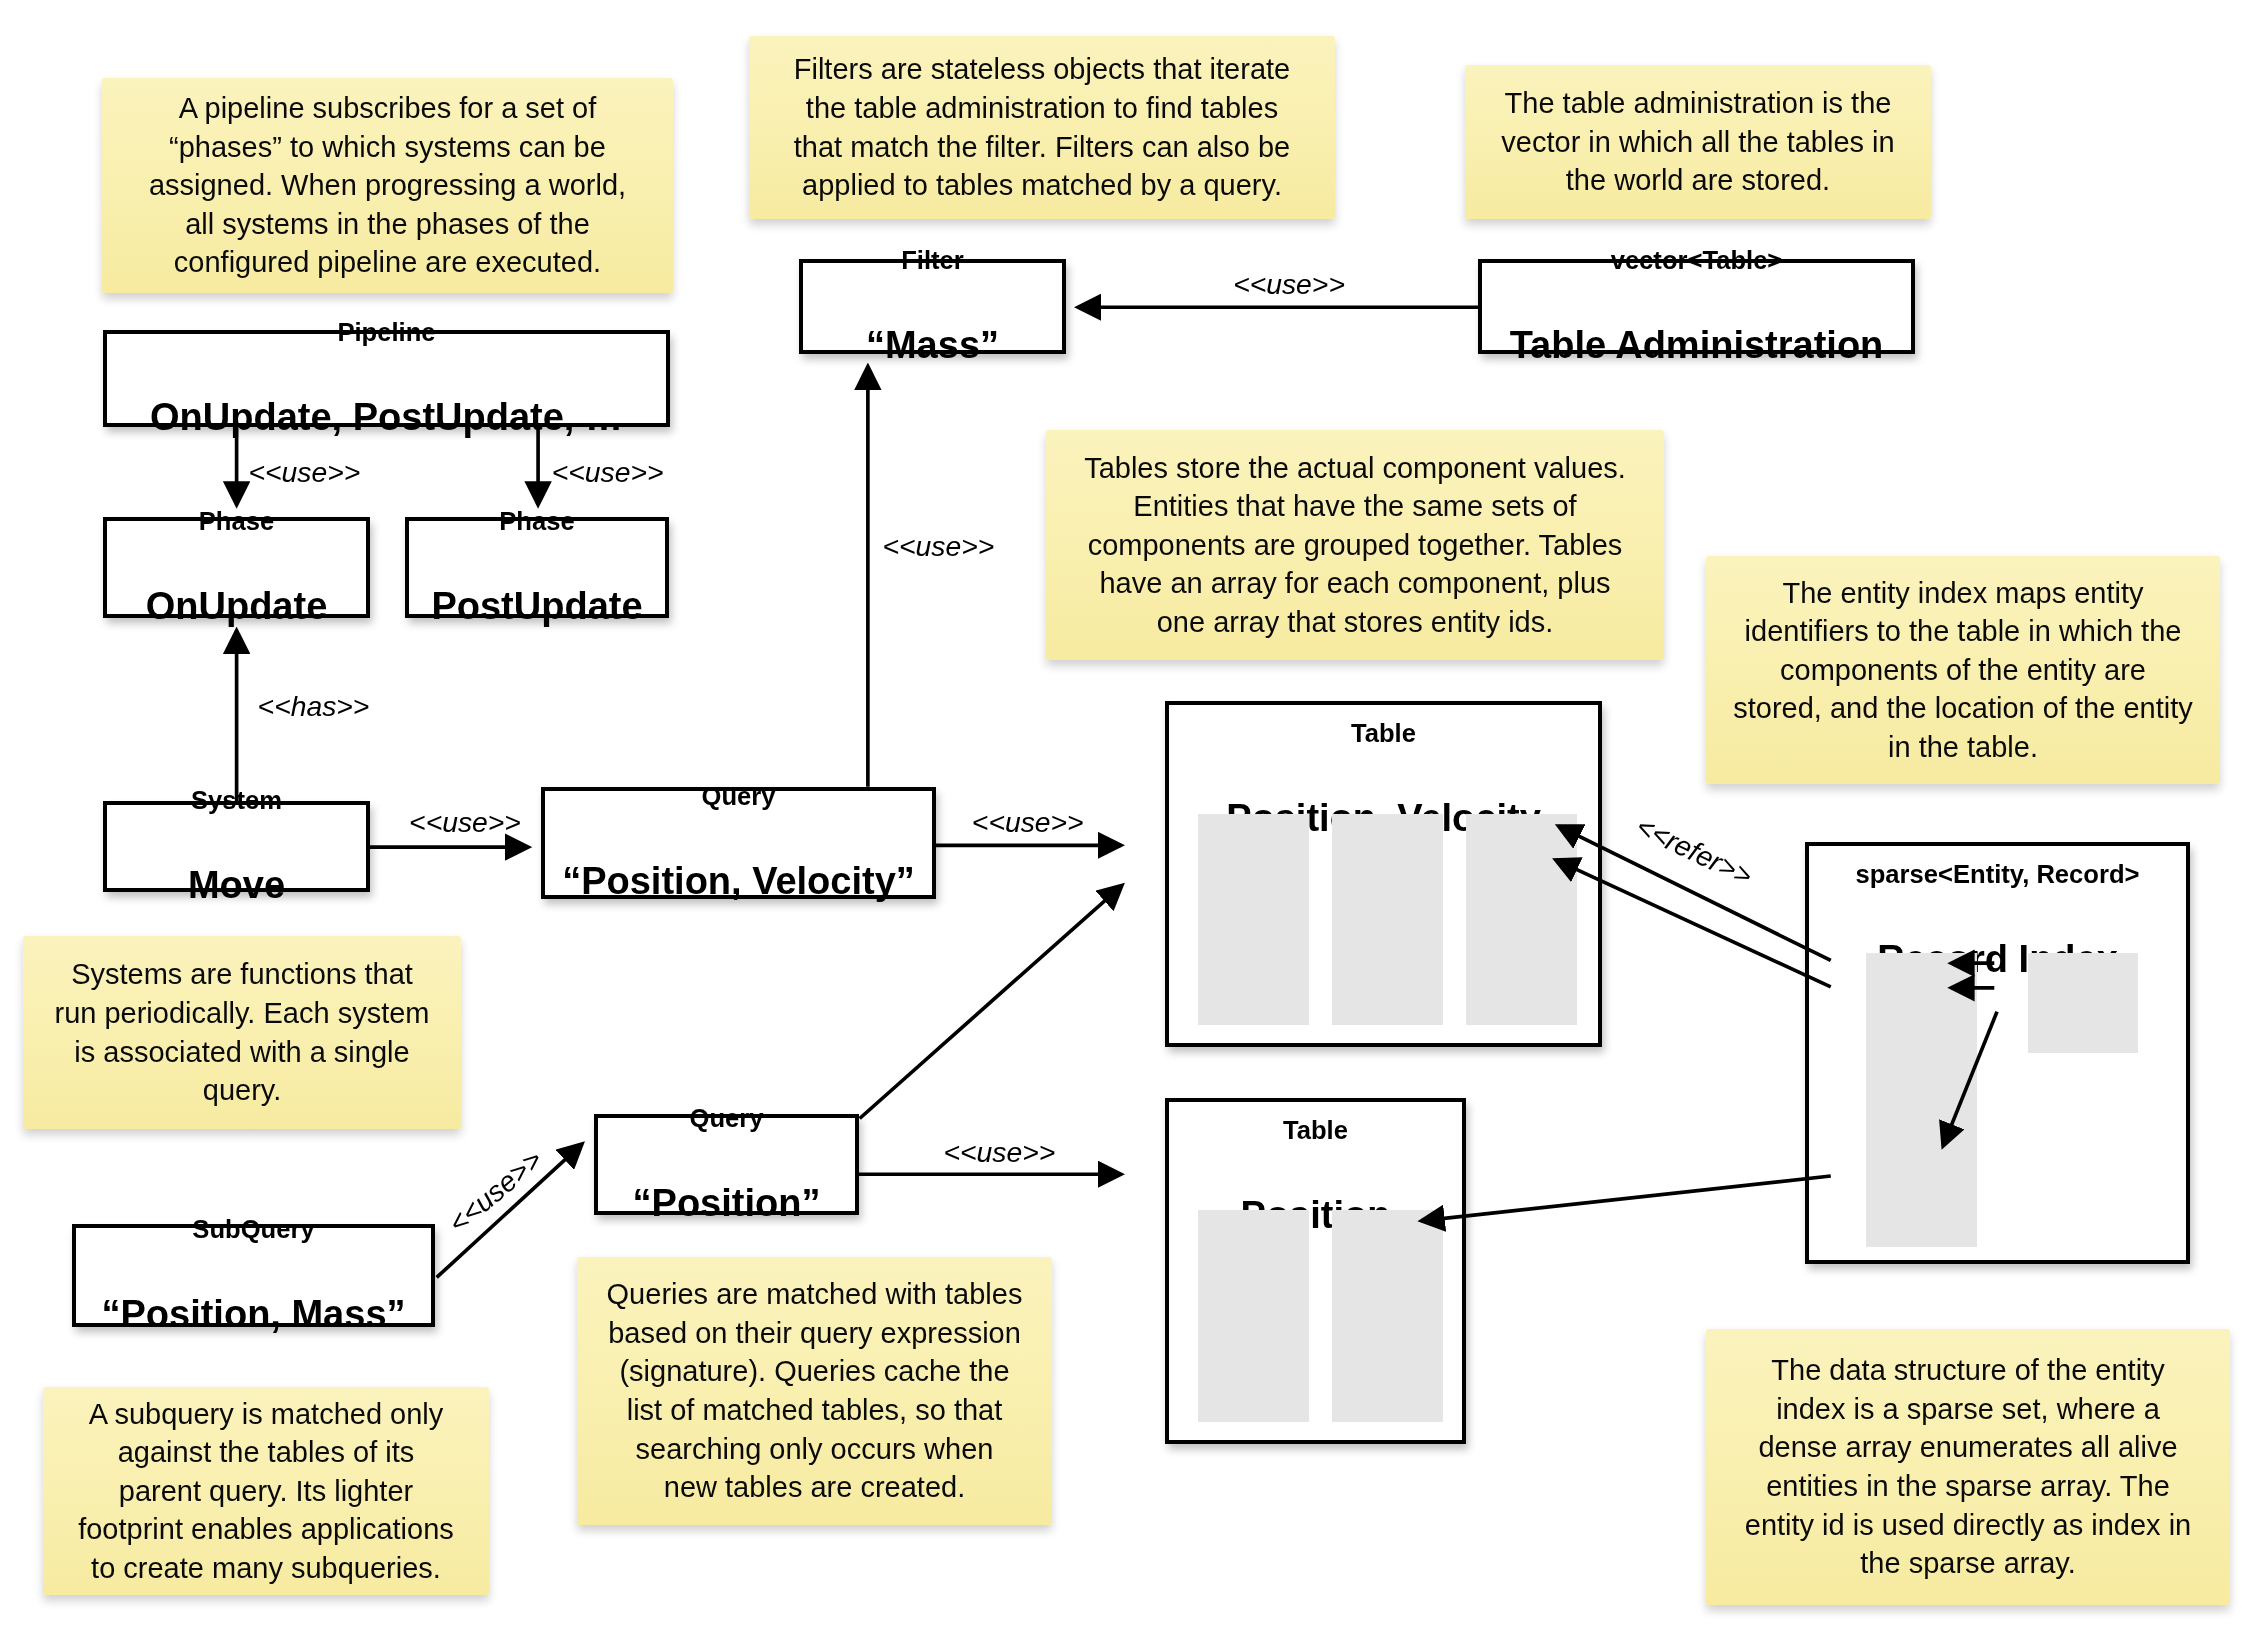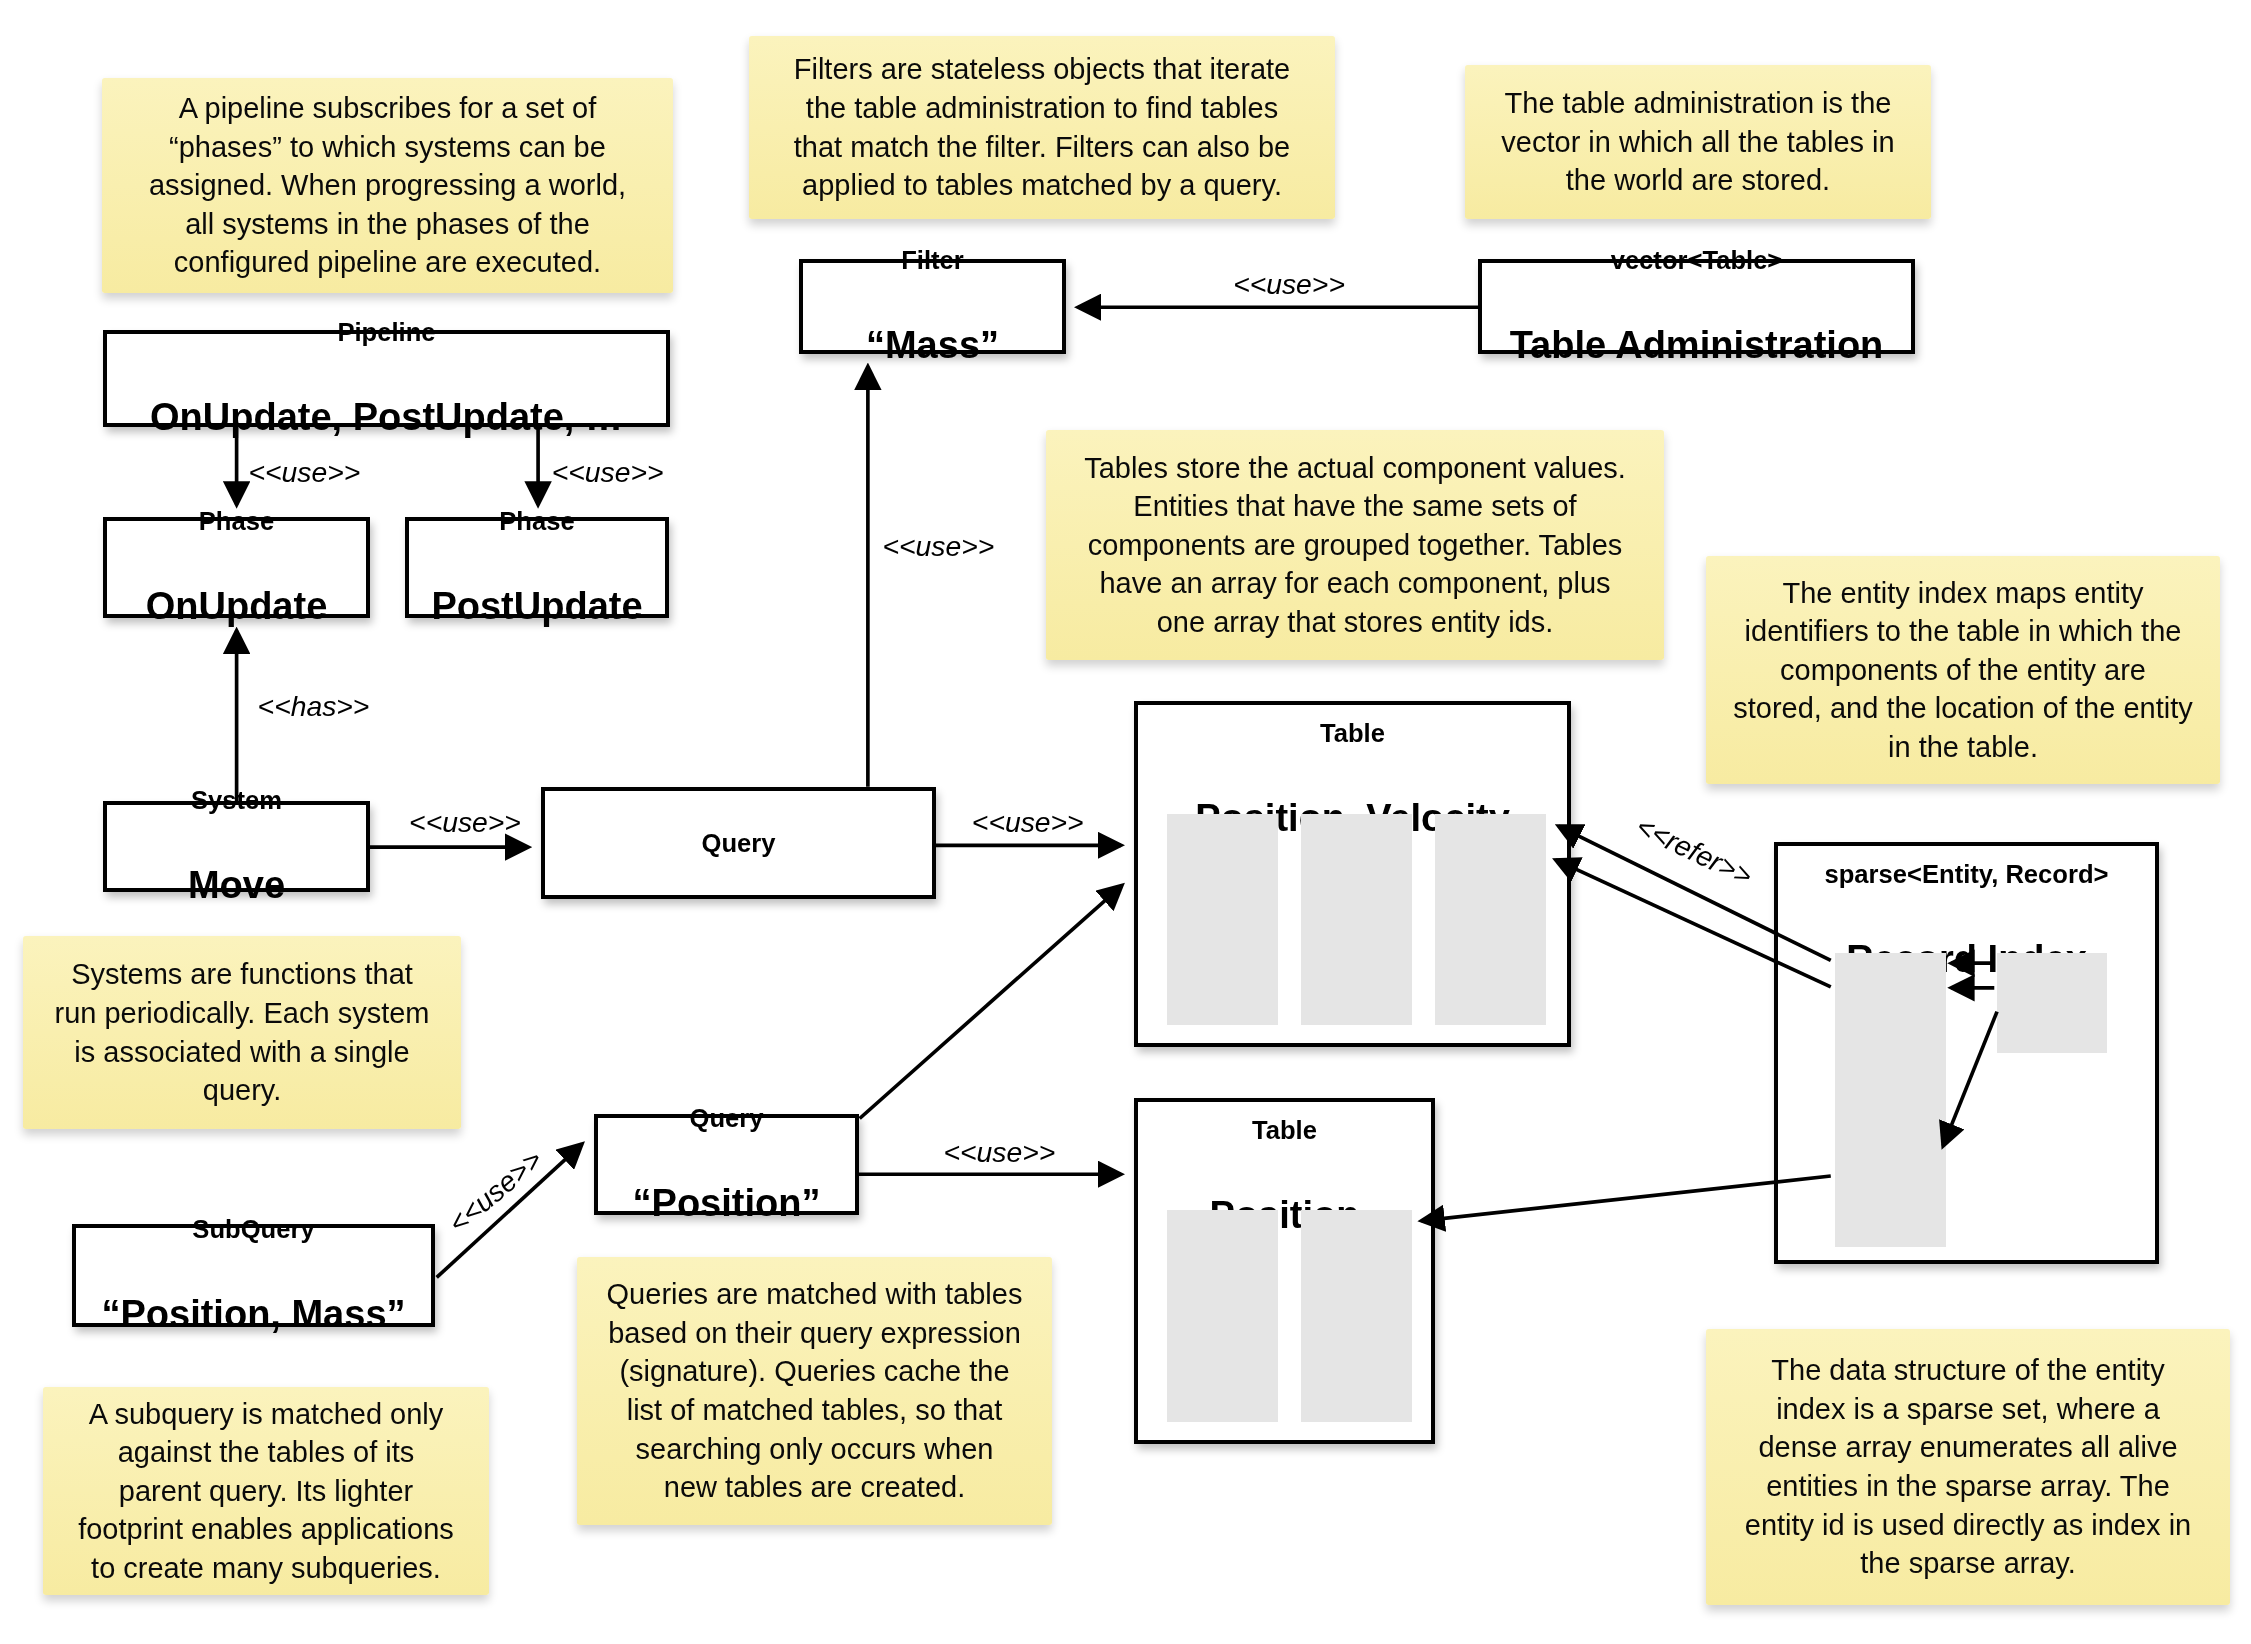--- a/index.html
+++ b/index.html
@@ -15,21 +15,21 @@
     text-align:center; font-size:29px; line-height:1.33;
     padding:9.1px 7.3px; white-space:pre-line; color:#0a0a0a;
     z-index:1;
   }
   .dbox {
     position:absolute; box-sizing:border-box; background:#ffffff;
     border:4.6px solid #000; box-shadow:2.7px 5.5px 8.2px rgba(0,0,0,0.25);
     display:flex; flex-direction:column; align-items:center; justify-content:center;
     text-align:center; z-index:2;gap:47px;
   }
-  .dbox.tablebox { justify-content:flex-start; padding-top:12.8px; }
+  .dbox.tablebox { justify-content:flex-start; padding-top:12.8px;margin-left:31px; }
   .dbox .t { font-size:25.6px; font-weight:bold; line-height:1.2; }
   .dbox .v { font-size:38px; font-weight:bold; line-height:1.2; }
   .array { position:absolute; background:#e5e5e5; }
   #edges { position:absolute; left:0; top:0; z-index:5; pointer-events:none; }
   #edges line { stroke:#000; stroke-width:4; }
   #edges text { font-family:"Liberation Sans", sans-serif; font-style:italic; font-size:31px; fill:#000; }
 </style>
 </head>
 <body>
 
@@ -94,20 +94,21 @@
     <div class="v">PostUpdate</div>
   </div>
 
   <div class="dbox" style="left:103px; top:801px; width:267px; height:91px;">
     <div class="t">System</div>
     <div class="v">Move</div>
   </div>
 
   <div class="dbox" style="left:541px; top:787px; width:395px; height:112px;">
     <div class="t">Query</div>
+    <div class="v">“Position, Velocity”</div>
   </div>
 
   <div class="dbox" style="left:799px; top:259px; width:267px; height:95px;">
     <div class="t">Filter</div>
     <div class="v">“Mass”</div>
   </div>
 
   <div class="dbox" style="left:1478px; top:259px; width:437px; height:95px;">
     <div class="t">vector&lt;Table&gt;</div>
     <div class="v">Table Administration</div>

